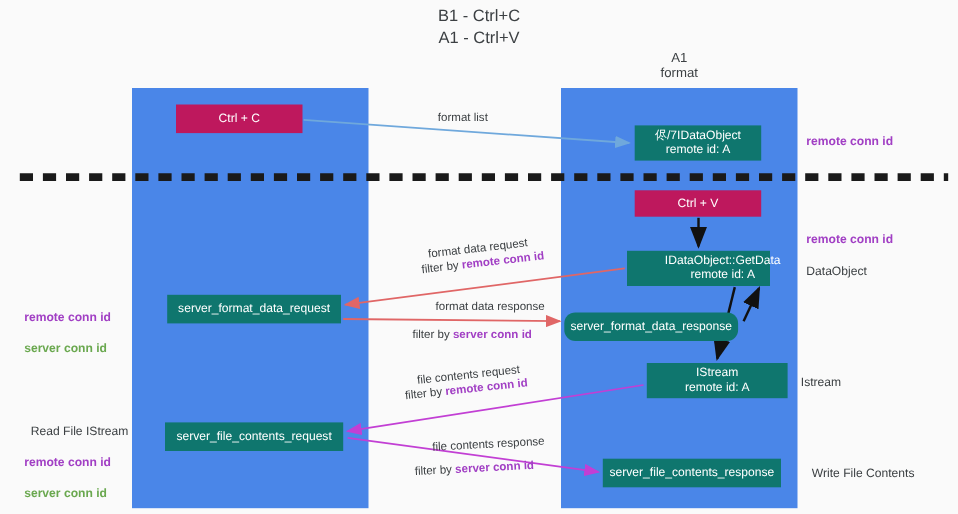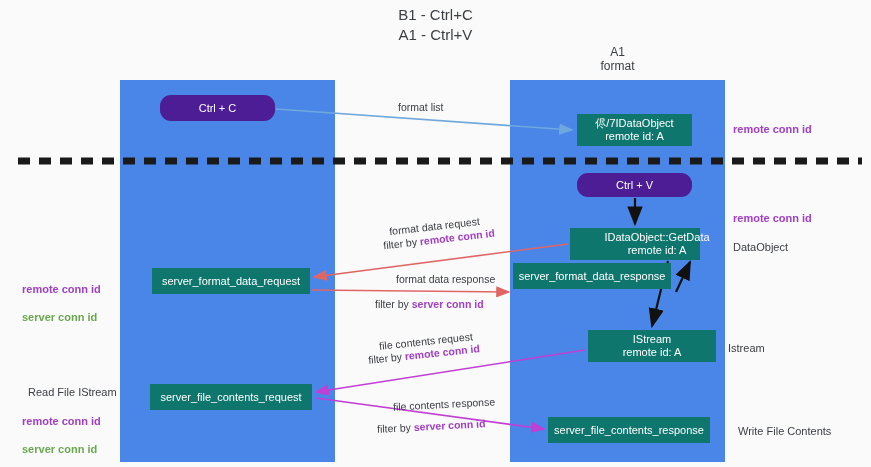--- a/index.html
+++ b/index.html
@@ -29,29 +29,29 @@
   }
   #head-b1{left:120px;top:45px;margin-top:48px;}
   #head-a1{left:510px;top:45px;}
 
   
   .node{
     position:absolute;display:flex;align-items:center;justify-content:center;
     text-align:center;color:#ffffff;font-size:11px;line-height:13px;
     white-space:pre-line;box-sizing:border-box;padding:2px 4px;
   }
-  .green{background:#4c1d95;border-radius:11px;}
+  .green{background:#be185d;}
   .orange{background:#0f766e;}
 
   #n-ctrlc   {left:160px;top:95px; width:115px;height:26px;}
   #n-idataobj{left:577px;top:114px;width:115px;height:32px;}
   #n-ctrlv   {left:577px;top:173px;width:115px;height:24px;}
   #n-getdata {left:570px;top:228px;width:130px;height:32px;padding-left:48px;}
   #n-sfdreq  {left:152px;top:268px;width:158px;height:26px;}
-  #n-sfdres  {left:513px;top:263px;width:158px;height:26px;}
+  #n-sfdres  {left:513px;top:284px;width:158px;height:26px;border-radius:10px;}
   #n-istream {left:588px;top:330px;width:128px;height:32px;}
   #n-sfcreq  {left:150px;top:384px;width:162px;height:26px;}
   #n-sfcres  {left:548px;top:417px;width:162px;height:26px;text-align:center;}
 
   
   .annot{position:absolute;font-size:11px;line-height:14px;white-space:pre-line;}
   .purple{color:#a13fc4;font-weight:bold;}
   .greenTxt{color:#6aa84f;font-weight:bold;}
   .plain{color:#3c4043;}
 

